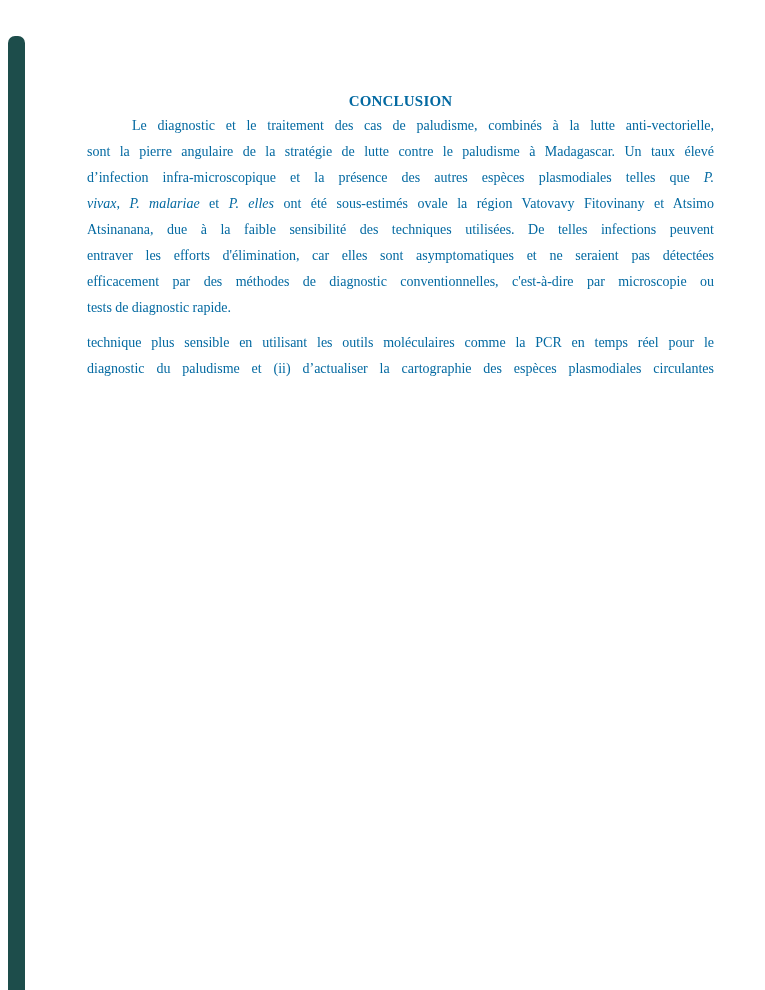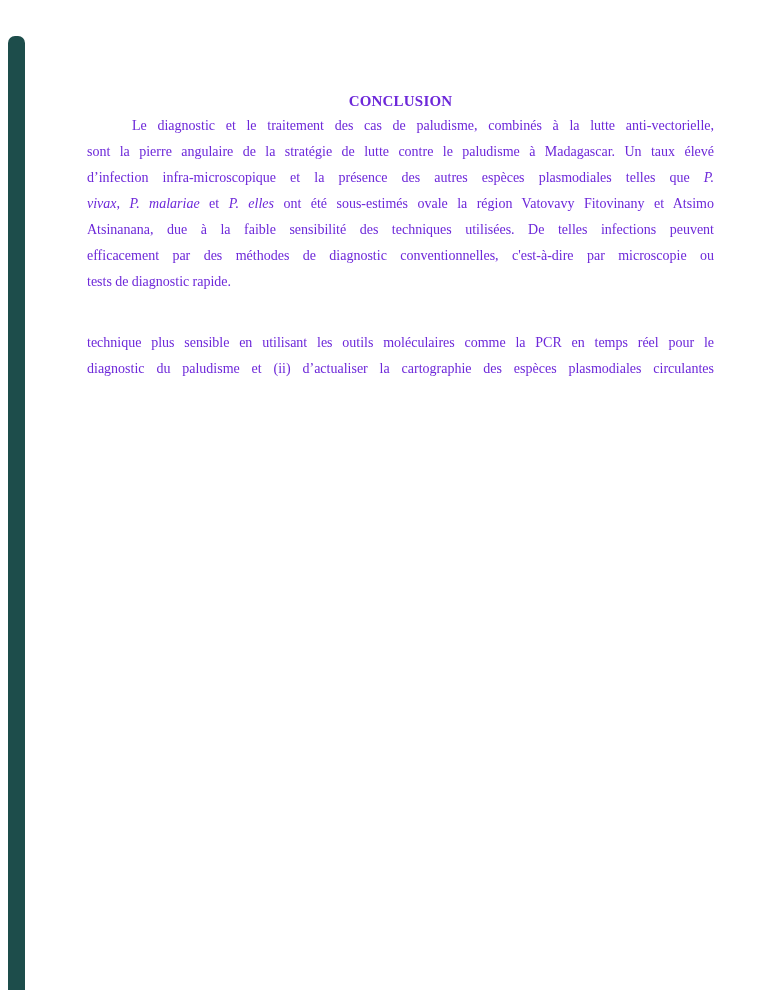--- a/index.html
+++ b/index.html
@@ -7,21 +7,21 @@
     padding: 0;
     background: #ffffff;
   }
   .canvas {
     position: relative;
     width: 742px;
     height: 990px;
     background: #ffffff;
     overflow: hidden;
     font-family: "Liberation Serif", serif;
-    color: #6d28d9;
+    color: #0369a1;
   }
   .left-bar {
     position: absolute;
     left: 8px;
     top: 36px;
     width: 17px;
     height: 954px;
     border-radius: 7px 7px 0 0;
     background: #1d4d4b;
   }
@@ -74,20 +74,21 @@
   <div class="left-bar" style="background-color: rgb(29, 77, 75);"></div>
 
   <h1 class="doc-title">CONCLUSION</h1>
 
   <div class="para" id="para1">
       <div class="line indent"><span>Le diagnostic et le traitement des cas de paludisme, combinés à la lutte anti-vectorielle,</span></div>
       <div class="line"><span>sont la pierre angulaire de la stratégie de lutte contre le paludisme à Madagascar. Un taux élevé</span></div>
       <div class="line"><span>d’infection infra-microscopique et la présence des autres espèces plasmodiales telles que </span><span class="it">P.</span></div>
       <div class="line"><span class="it">vivax</span><span>, </span><span class="it">P. malariae</span><span> et </span><span class="it">P. elles</span><span> ont été sous-estimés ovale la région Vatovavy Fitovinany et Atsimo</span></div>
       <div class="line"><span>Atsinanana, due à la faible sensibilité des techniques utilisées. De telles infections peuvent</span></div>
+      <div class="line"><span>entraver les efforts d'élimination, car elles sont asymptomatiques et ne seraient pas détectées</span></div>
       <div class="line"><span>efficacement par des méthodes de diagnostic conventionnelles, c'est-à-dire par microscopie ou</span></div>
       <div class="line last"><span>tests de diagnostic rapide.</span></div>
     </div>
 
   <div class="para" id="para2">
       <div class="line"><span>technique plus sensible en utilisant les outils moléculaires comme la PCR en temps réel pour le</span></div>
       <div class="line"><span>diagnostic du paludisme et (ii) d’actualiser la cartographie des espèces plasmodiales circulantes</span></div>
     </div>
 
   <div class="page-number">30</div>

